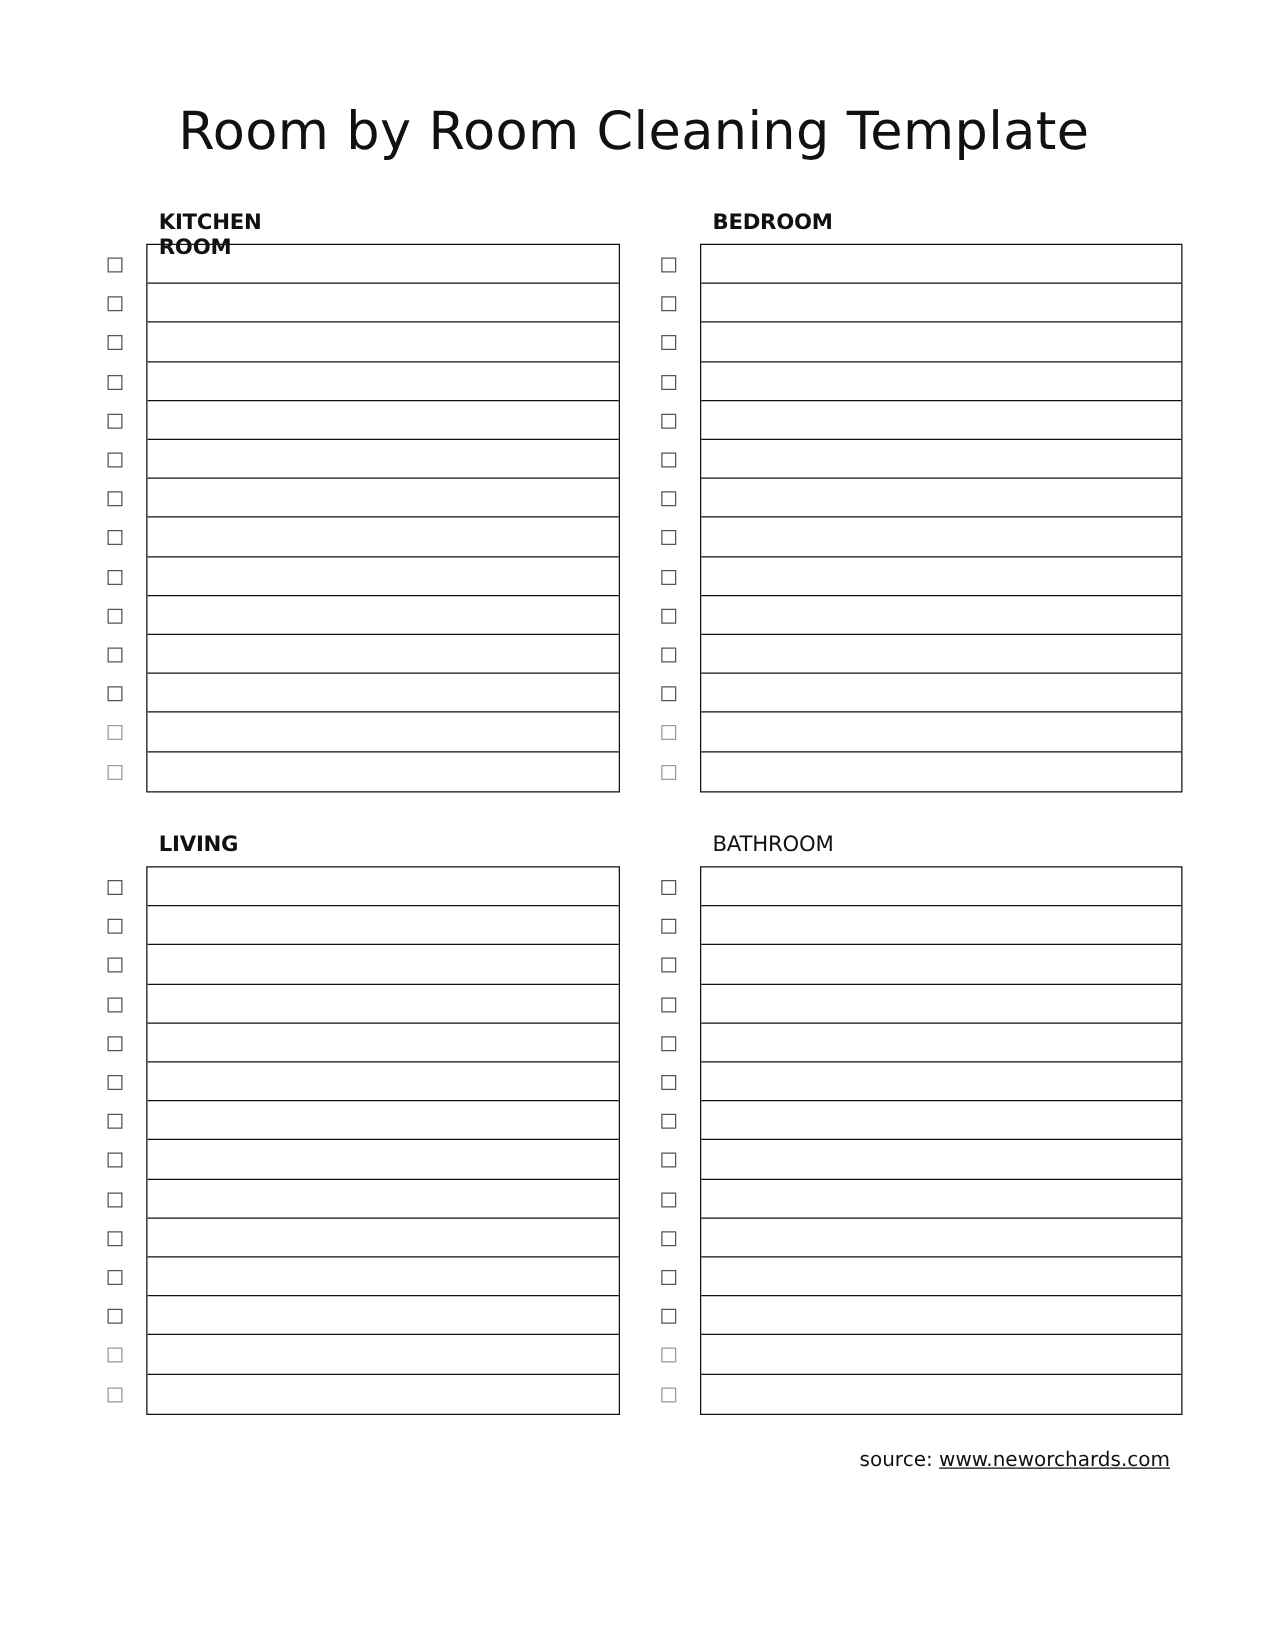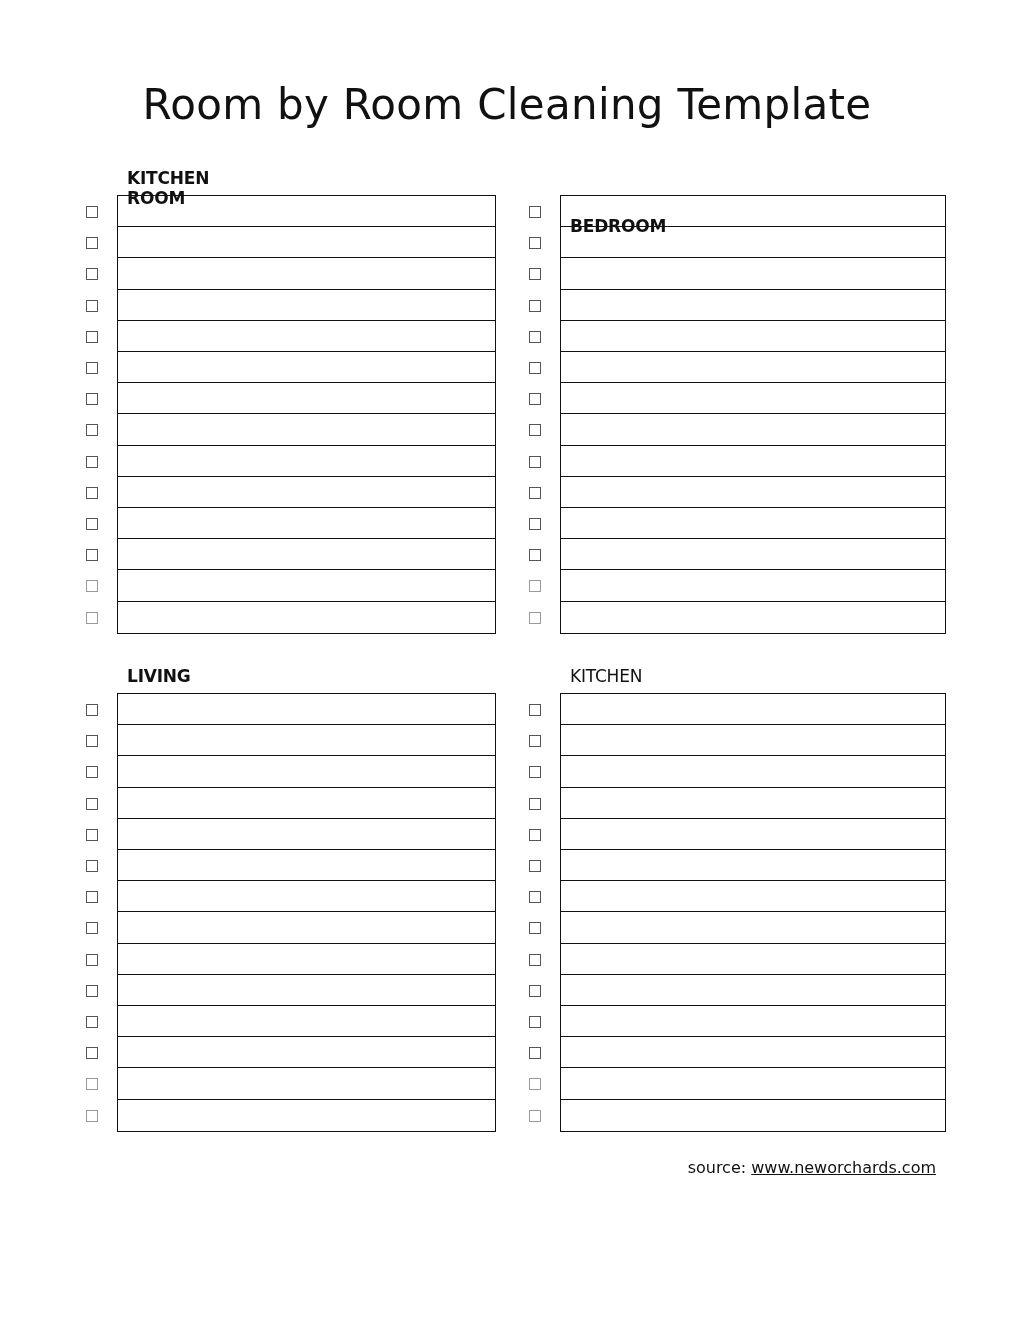--- a/index.html
+++ b/index.html
@@ -49,21 +49,21 @@
         <div class="row" style="top: 218.4px;"></div>
         <div class="row" style="top: 249.6px;"></div>
         <div class="row" style="top: 280.8px;"></div>
         <div class="row" style="top: 312px;"></div>
         <div class="row" style="top: 343.2px;"></div>
         <div class="row" style="top: 374.4px;"></div>
         <div class="row" style="top: 405.6px;"></div>
       </div>
     </div>
     <div class="section">
-      <div class="section-label" style="left: 570px; top: 168px; margin-top: 48px;">BEDROOM</div>
+      <div class="section-label" style="left: 570px; top: 168px;">BEDROOM</div>
       <div class="cb" style="left: 529px; top: 206px;"></div>
       <div class="cb" style="left: 529px; top: 237.2px;"></div>
       <div class="cb" style="left: 529px; top: 268.4px;"></div>
       <div class="cb" style="left: 529px; top: 299.6px;"></div>
       <div class="cb" style="left: 529px; top: 330.8px;"></div>
       <div class="cb" style="left: 529px; top: 362px;"></div>
       <div class="cb" style="left: 529px; top: 393.2px;"></div>
       <div class="cb" style="left: 529px; top: 424.4px;"></div>
       <div class="cb" style="left: 529px; top: 455.6px;"></div>
       <div class="cb" style="left: 529px; top: 486.8px;"></div>
@@ -115,21 +115,21 @@
         <div class="row" style="top: 218.4px;"></div>
         <div class="row" style="top: 249.6px;"></div>
         <div class="row" style="top: 280.8px;"></div>
         <div class="row" style="top: 312px;"></div>
         <div class="row" style="top: 343.2px;"></div>
         <div class="row" style="top: 374.4px;"></div>
         <div class="row" style="top: 405.6px;"></div>
       </div>
     </div>
     <div class="section">
-      <div class="section-label light" style="left: 570px; top: 666px;">KITCHEN</div>
+      <div class="section-label light" style="left: 570px; top: 666px;">BATHROOM</div>
       <div class="cb" style="left: 529px; top: 704px;"></div>
       <div class="cb" style="left: 529px; top: 735.2px;"></div>
       <div class="cb" style="left: 529px; top: 766.4px;"></div>
       <div class="cb" style="left: 529px; top: 797.6px;"></div>
       <div class="cb" style="left: 529px; top: 828.8px;"></div>
       <div class="cb" style="left: 529px; top: 860px;"></div>
       <div class="cb" style="left: 529px; top: 891.2px;"></div>
       <div class="cb" style="left: 529px; top: 922.4px;"></div>
       <div class="cb" style="left: 529px; top: 953.6px;"></div>
       <div class="cb" style="left: 529px; top: 984.8px;"></div>

